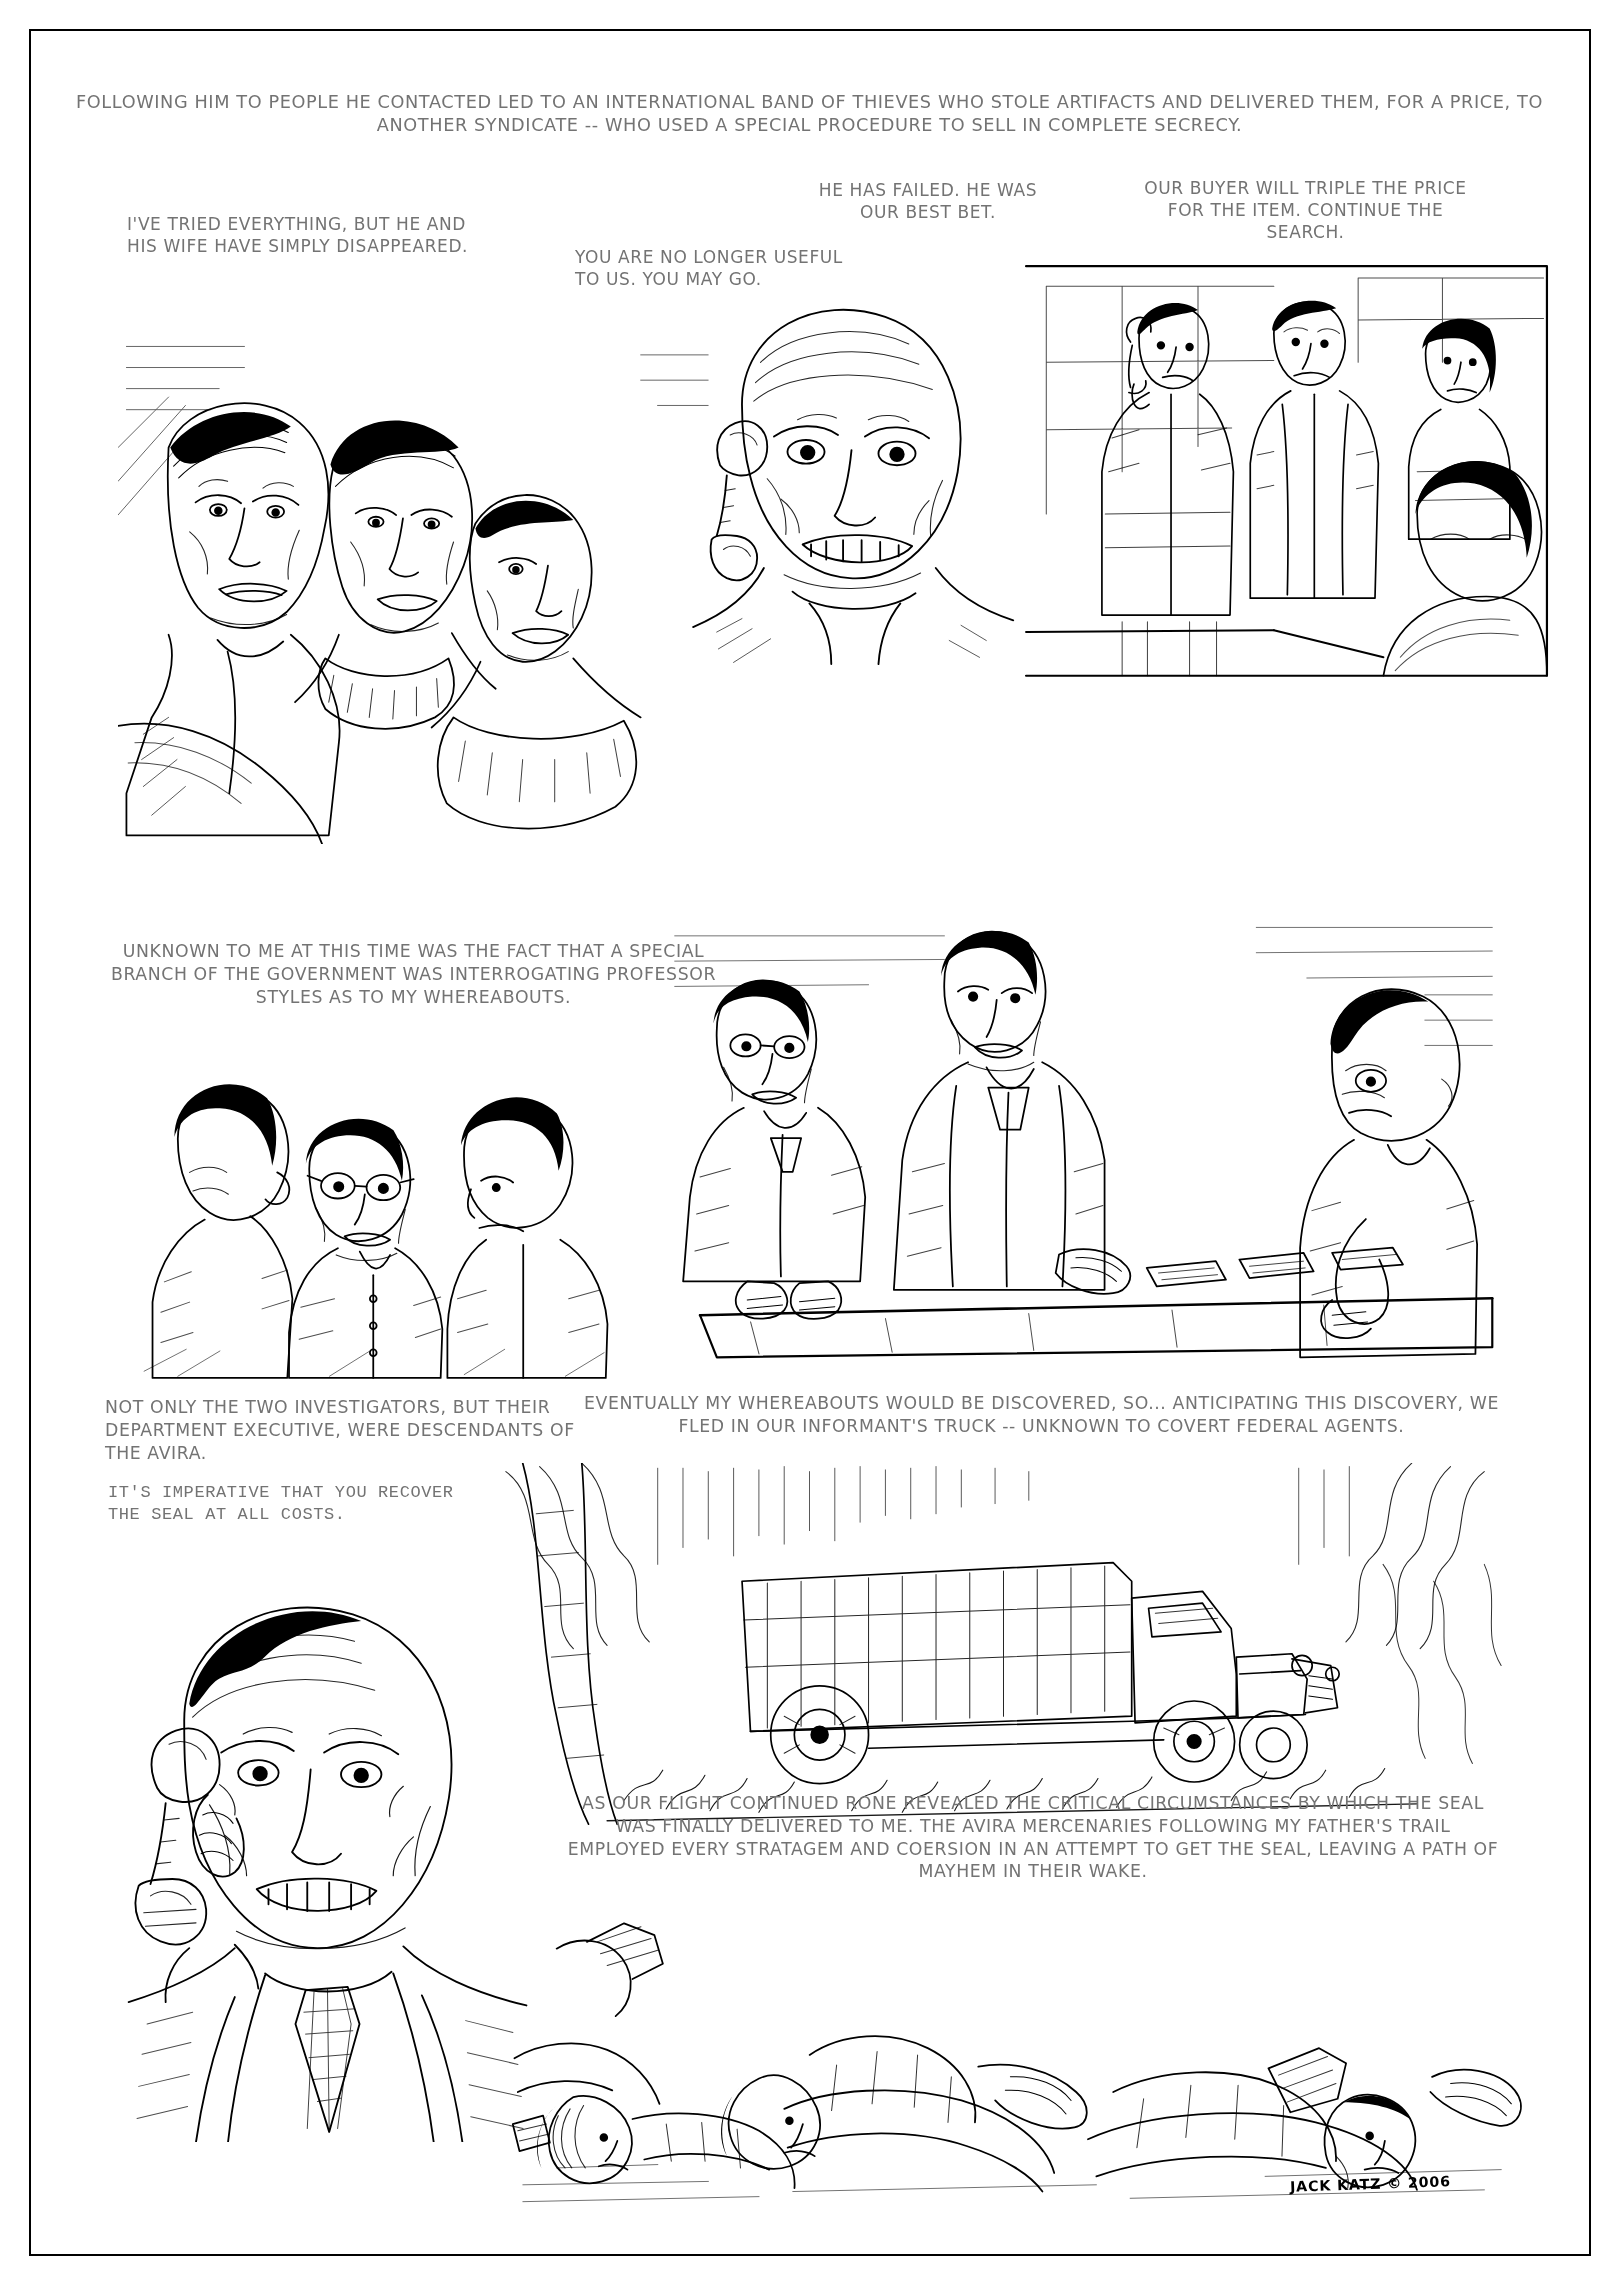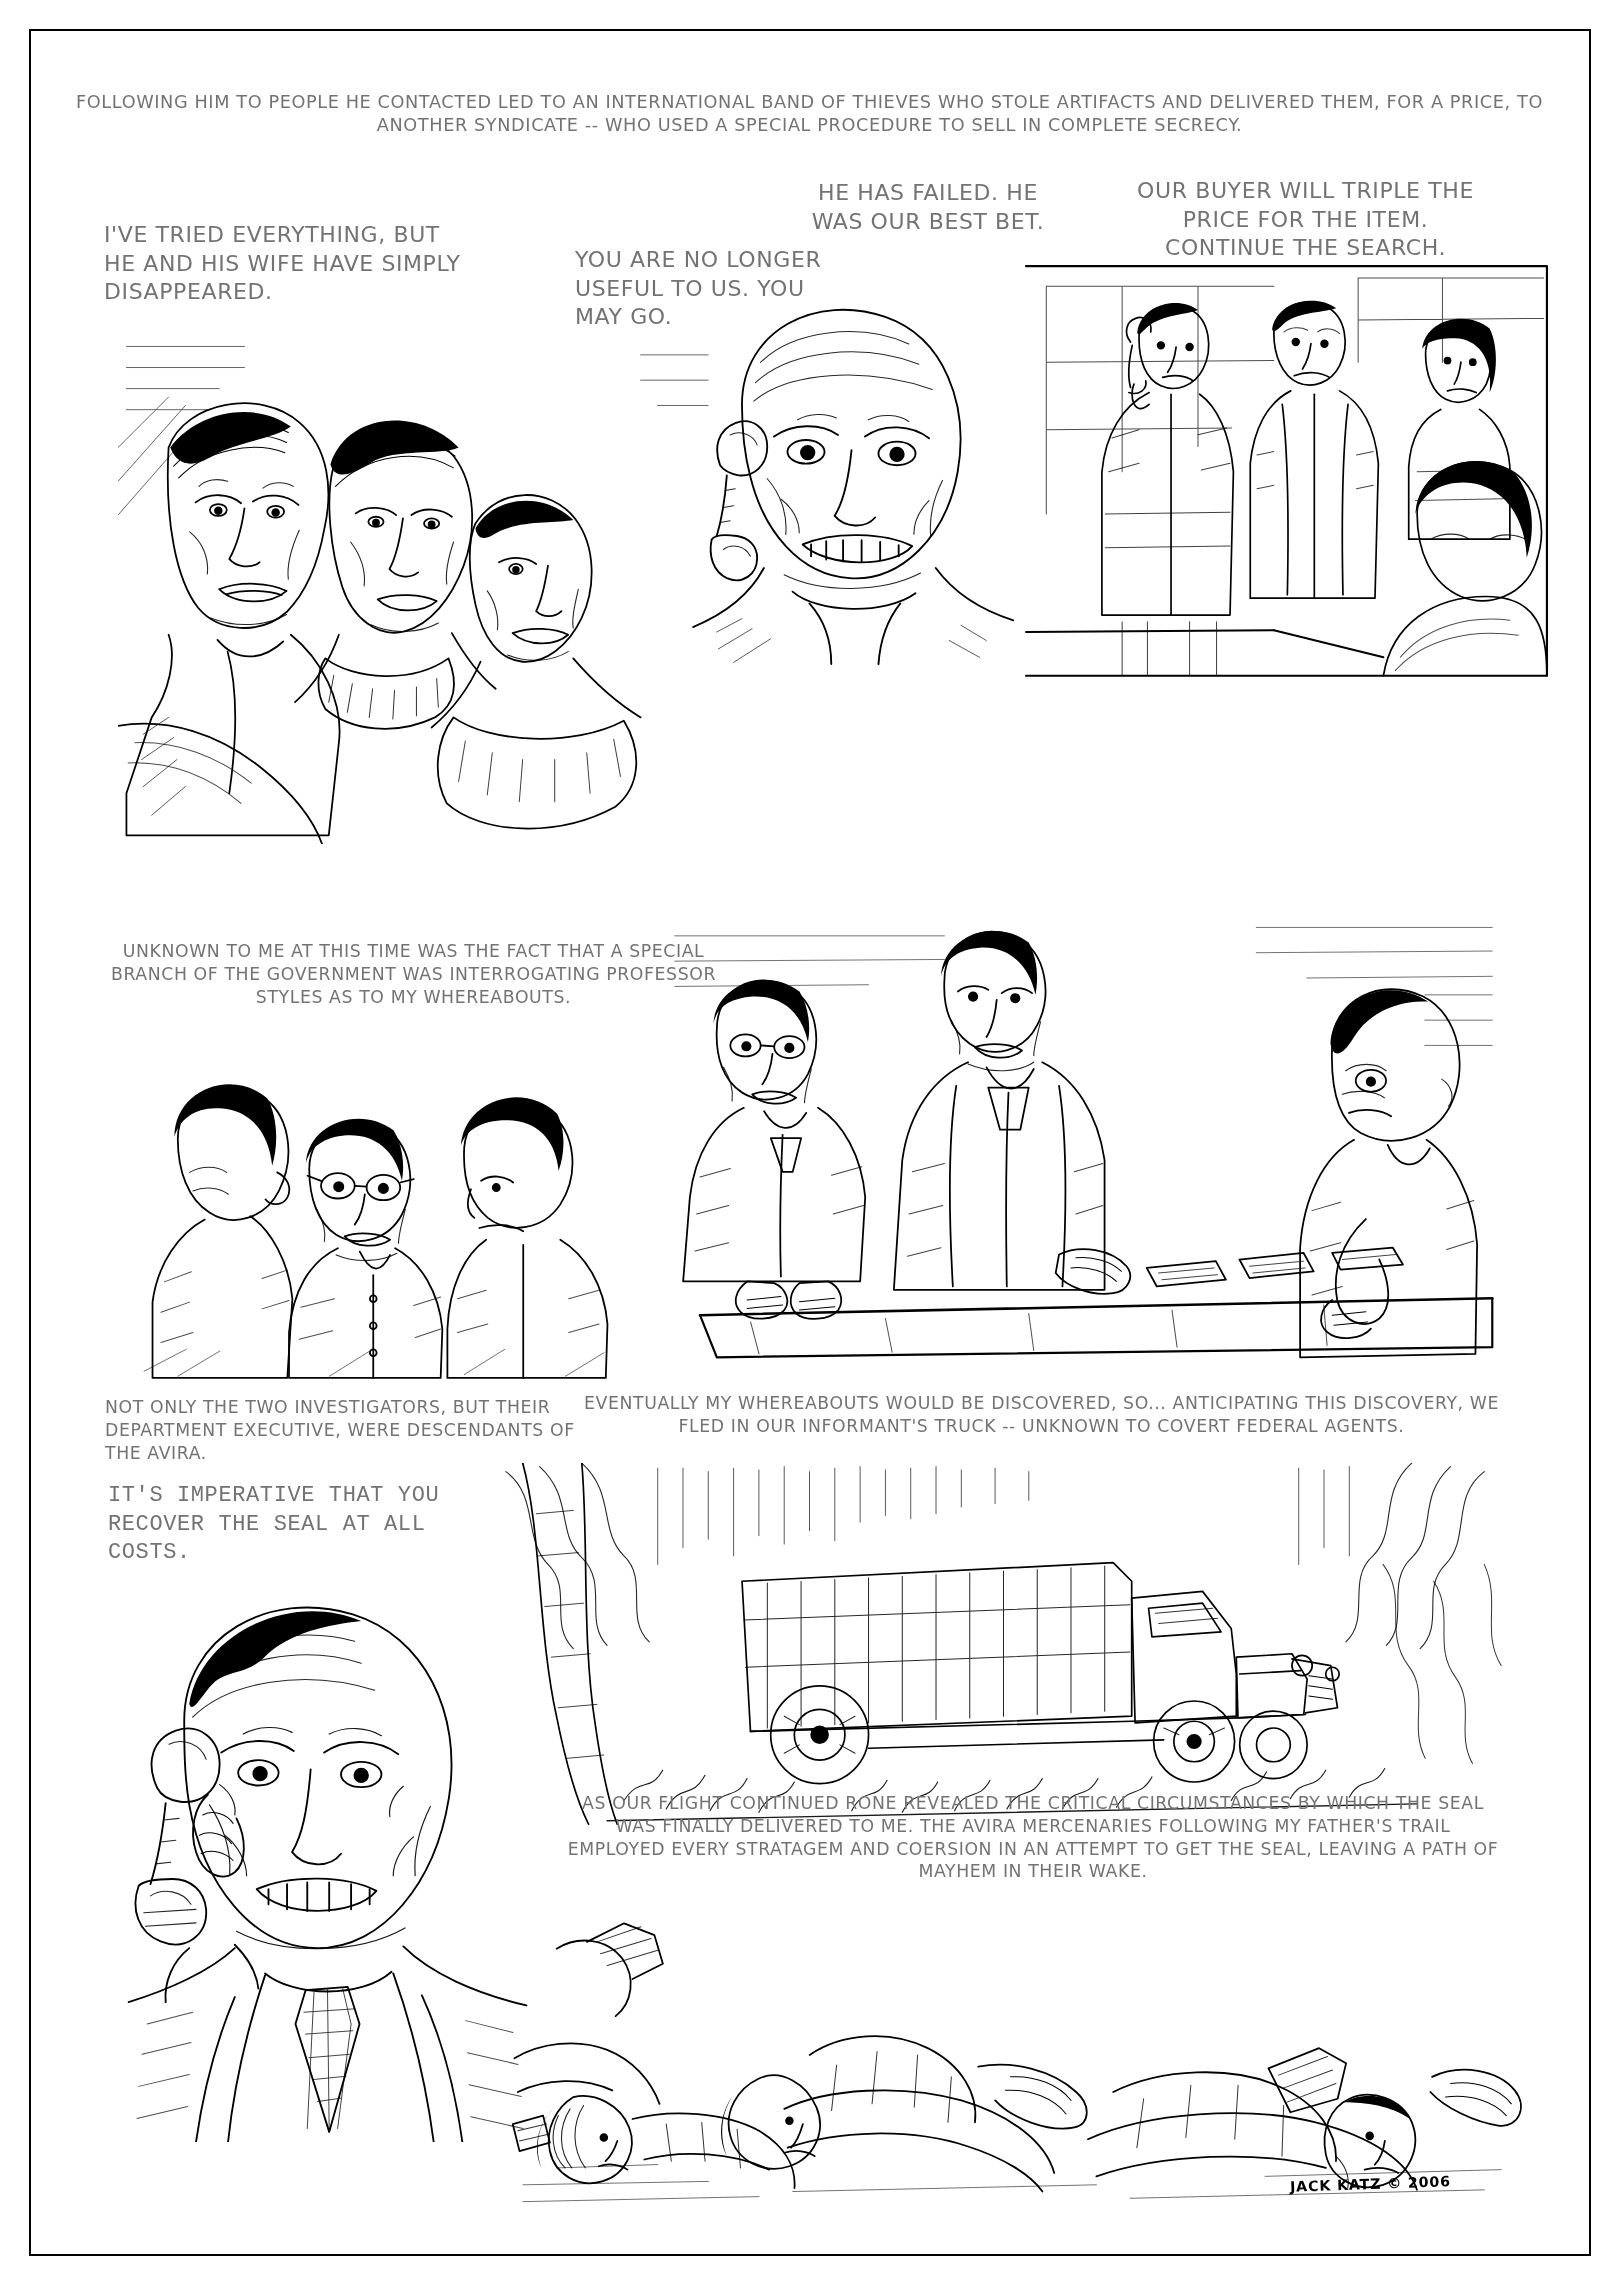--- a/index.html
+++ b/index.html
@@ -35,21 +35,21 @@
     color: #737373;
     letter-spacing: 0.5px;
     line-height: 1.30;
     white-space: pre-line;
     text-transform: uppercase;
   }
   .c-center { text-align: center; }
   .c-left   { text-align: left; }
 
   .t-top      { font-size: 17.7px; line-height: 1.32; letter-spacing: 0.6px; }
-  .t-balloon  { font-size: 22px; line-height: 1.30; letter-spacing: 0.6px; }
+  .t-balloon  { font-size: 17px; line-height: 1.30; letter-spacing: 0.6px; }
   .t-caption  { font-size: 17.3px; line-height: 1.32; letter-spacing: 0.6px; }
 
   .signature {
     position: absolute;
     font-family: "DejaVu Sans", sans-serif;
     font-size: 14.3px;
     font-weight: bold;
     letter-spacing: 0.8px;
     color: #000;
     transform: rotate(-2deg);
@@ -62,21 +62,21 @@
   .art svg { display: block; }
 </style>
 </head>
 <body>
 
 <div class="page">
   <div class="page-border"></div>
 
   <div class="txt t-top c-center" style="left:59px; top:91px; width:1501px;">FOLLOWING HIM TO PEOPLE HE CONTACTED LED TO AN INTERNATIONAL BAND OF THIEVES WHO STOLE ARTIFACTS AND DELIVERED THEM, FOR A PRICE, TO ANOTHER SYNDICATE -- WHO USED A SPECIAL PROCEDURE TO SELL IN COMPLETE SECRECY.</div>
 
-  <div class="txt t-balloon c-left" style="left:104px; top:213px; width:363px;margin-top:8px;">I'VE TRIED EVERYTHING, BUT HE AND HIS WIFE HAVE SIMPLY DISAPPEARED.</div>
+  <div class="txt t-balloon c-left" style="left:127px; top:213px; width:363px;">I'VE TRIED EVERYTHING, BUT HE AND HIS WIFE HAVE SIMPLY DISAPPEARED.</div>
 
   <div class="txt t-balloon c-left" style="left:575px; top:246px; width:278px;">YOU ARE NO LONGER USEFUL TO US. YOU MAY GO.</div>
 
   <div class="txt t-balloon c-center" style="left:810px; top:179px; width:236px;">HE HAS FAILED. HE WAS OUR BEST BET.</div>
 
   <div class="txt t-balloon c-center" style="left:1113px; top:177px; width:337px;margin-left:24px;">OUR BUYER WILL TRIPLE THE PRICE FOR THE ITEM. CONTINUE THE SEARCH.</div>
 
   <div class="art" style="left:118px; top:321px;">
     <svg width="607" height="523" viewBox="0 0 720 620" xmlns="http://www.w3.org/2000/svg">
       <g fill="none" stroke="#000" stroke-width="2.1" stroke-linecap="round" stroke-linejoin="round">

